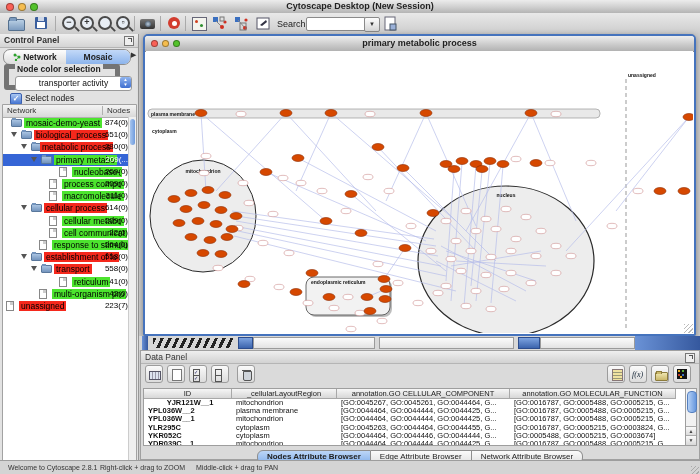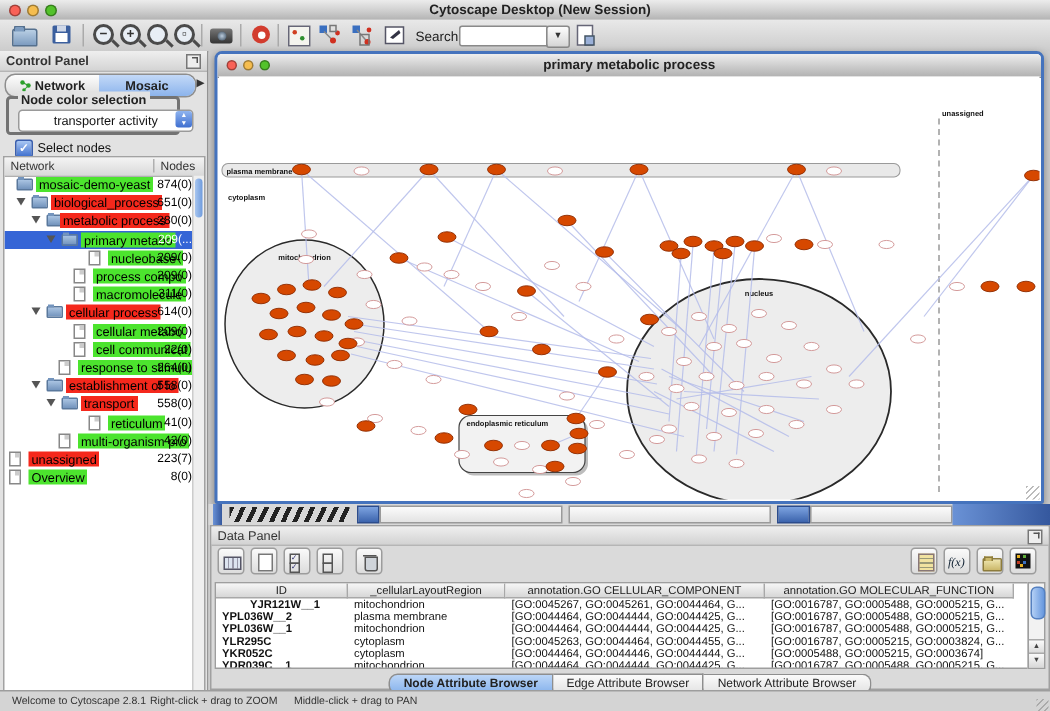--- a/index.html
+++ b/index.html
@@ -35,21 +35,21 @@
   .cp-head{position:absolute;left:0;top:0;width:100%;height:13px;background:linear-gradient(#efefef,#d4d4d4);border-bottom:1px solid #b5b5b5;}
   .cp-head span{position:absolute;left:4px;top:1px;font-size:8.5px;font-weight:bold;color:#333;}
   .float-ic{position:absolute;right:4px;top:2px;width:8px;height:8px;border:1px solid #777;background:#eee;}
   .float-ic:before{content:"";position:absolute;right:1px;top:1px;width:3px;height:3px;border-top:1px solid #555;border-right:1px solid #555;}
   .cp-tabs{position:absolute;left:3px;top:15px;width:126px;height:14px;border:1px solid #8e8e8e;border-radius:7px;background:linear-gradient(#fdfdfd,#dcdcdc);overflow:hidden;}
   .cp-tab{position:absolute;top:0;height:14px;font-size:8.5px;font-weight:bold;color:#222;text-align:center;line-height:14px;}
   .cp-tab.network{left:0;width:62px;}
   .cp-tab.mosaic{left:62px;width:64px;background:linear-gradient(#c3d9f8,#8cb4ec);}
   .cp-tab .net-ic{display:inline-block;width:8px;height:8px;vertical-align:-1px;margin-right:2px;}
   .cp-arrow{position:absolute;left:131px;top:17px;font-size:7px;color:#333;}
-  .gbox{position:absolute;left:4px;top:30px;width:116px;height:26px;border:2px solid #737373;border-radius:3px;box-sizing:border-box;}
+  .gbox{position:absolute;left:4px;top:30px;width:116px;height:26px;border:5px solid #737373;border-radius:3px;box-sizing:border-box;}
   .gbox-lbl{position:absolute;left:6px;top:-5px;background:#e2e2e2;padding:0 2px;font-size:8.5px;font-weight:bold;color:#222;}
   .combo{position:absolute;left:6px;top:7px;width:115px;height:13px;background:#fff;border:1px solid #9a9a9a;border-radius:3px;font-size:8.5px;line-height:12px;text-align:center;color:#111;}
   .combo .stepper{position:absolute;right:0px;top:0px;width:11px;height:11px;background:linear-gradient(#8fb4ef,#3f6fd0);border-radius:2px;color:#fff;font-size:4.5px;line-height:5px;text-align:center;}
   .checkrow{position:absolute;left:10px;top:59px;height:12px;}
   .checkbox{position:absolute;left:0;top:0;width:10px;height:10px;background:linear-gradient(#a9c7f3,#4272cf);border:1px solid #3a5fae;border-radius:2px;color:#fff;font-size:8px;line-height:10px;text-align:center;font-weight:bold;}
   .checkrow span.lab{position:absolute;left:15px;top:0px;font-size:8.5px;color:#111;white-space:nowrap;}
   .treebox{position:absolute;left:2px;top:70px;width:135px;height:384px;background:#fff;border:1px solid #a2a2a2;border-radius:0 0 6px 6px;box-sizing:border-box;overflow:hidden;}
   .tree-head{position:absolute;left:0;top:0;width:100%;height:12px;background:linear-gradient(#f4f4f4,#d9d9d9);border-bottom:1px solid #b0b0b0;}
   .tree-head .c1{position:absolute;left:4px;top:1px;font-size:8px;color:#333;}
   .tree-head .c2{position:absolute;left:99px;top:1px;font-size:8px;color:#333;border-left:1px solid #b0b0b0;padding-left:4px;}
@@ -305,25 +305,20 @@
           </div>
           <div class="tree-row" style="top: 170.8px;">
             <span class="tr-file" style="left: 36px;"></span>
             <span class="tr-lbl green" style="left: 49px;">multi-organism pro</span>
             <span class="tr-count">42(0)</span>
           </div>
           <div class="tree-row" style="top: 183px;">
             <span class="tr-file" style="left: 3px;"></span>
             <span class="tr-lbl red" style="left: 16px;">unassigned</span>
             <span class="tr-count">223(7)</span>
-          </div>
-          <div class="tree-row" style="top: 195.2px;">
-            <span class="tr-file" style="left: 3px;"></span>
-            <span class="tr-lbl green" style="left: 16px;">Overview</span>
-            <span class="tr-count">8(0)</span>
           </div>
         </div>
       <div class="tree-sb">
           <div class="thumb"></div>
         </div>
     </div>
   </div>
 
   <div class="desktop">
     <div class="netwin">
@@ -591,21 +586,21 @@
             <div class="dt-c" style="left: 193px; width: 173px;">[GO:0044464, GO:0044444, GO:0044425, G...</div>
             <div class="dt-c" style="left: 366px; width: 166px;">[GO:0016787, GO:0005488, GO:0005215, G...</div>
           </div>
         </div>
       <div class="dp-vsb">
         <div class="thumb"></div>
         <div class="btn up">▲</div>
         <div class="btn dn">▼</div>
       </div>
       <div class="dp-tabs">
-        <span class="dp-tab sel">Node Attribute Browser</span><span class="dp-tab">Edge Attribute Browser</span><span class="dp-tab">Network Attribute Browser</span>
+        <span class="dp-tab sel">Nodes Attribute Browser</span><span class="dp-tab">Edge Attribute Browser</span><span class="dp-tab">Network Attribute Browser</span>
       </div>
     </div>
   </div>
 
   <div class="statusbar">
     <span style="left:8px">Welcome to Cytoscape 2.8.1</span>
     <span style="left:100px">Right-click + drag to ZOOM</span>
     <span style="left:196px">Middle-click + drag to PAN</span>
     <div class="grip2"></div>
   </div>

